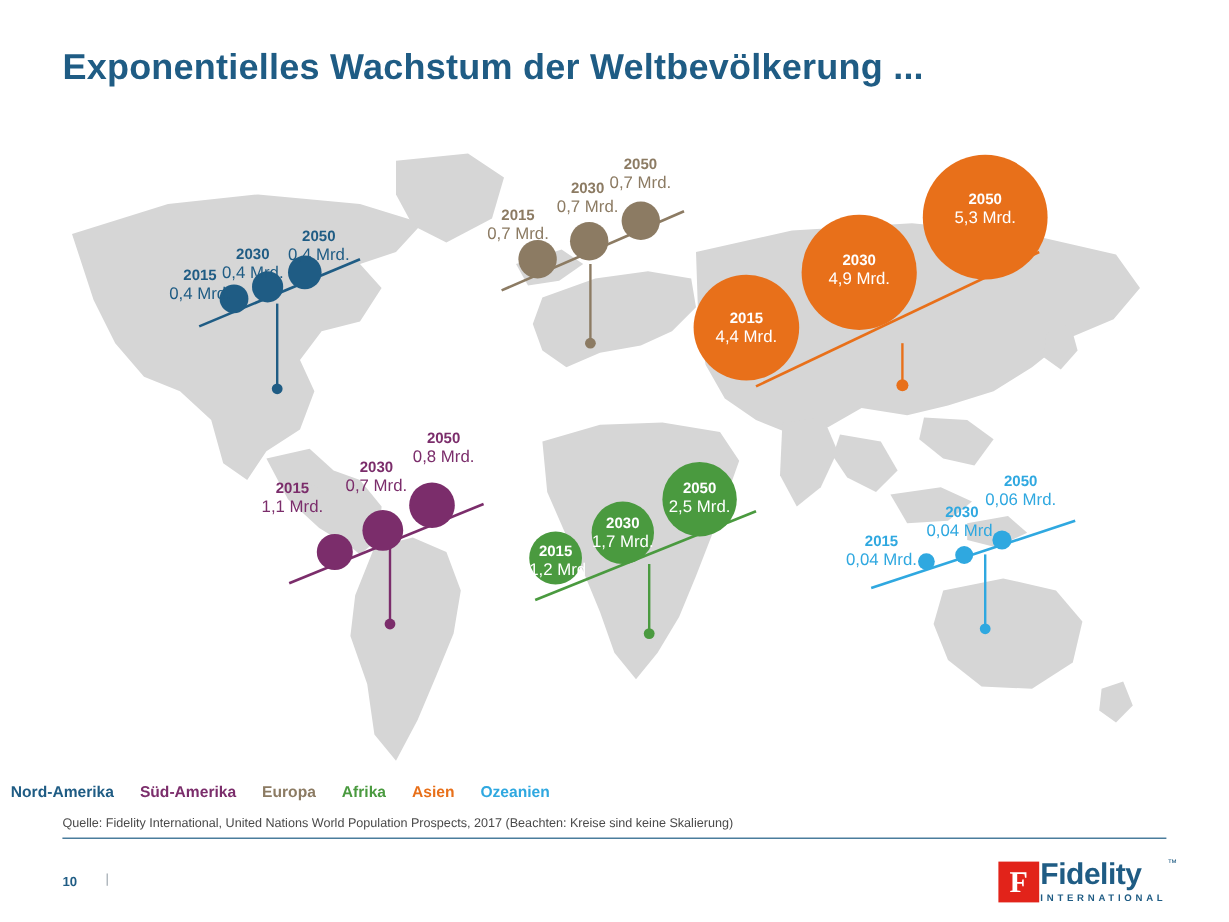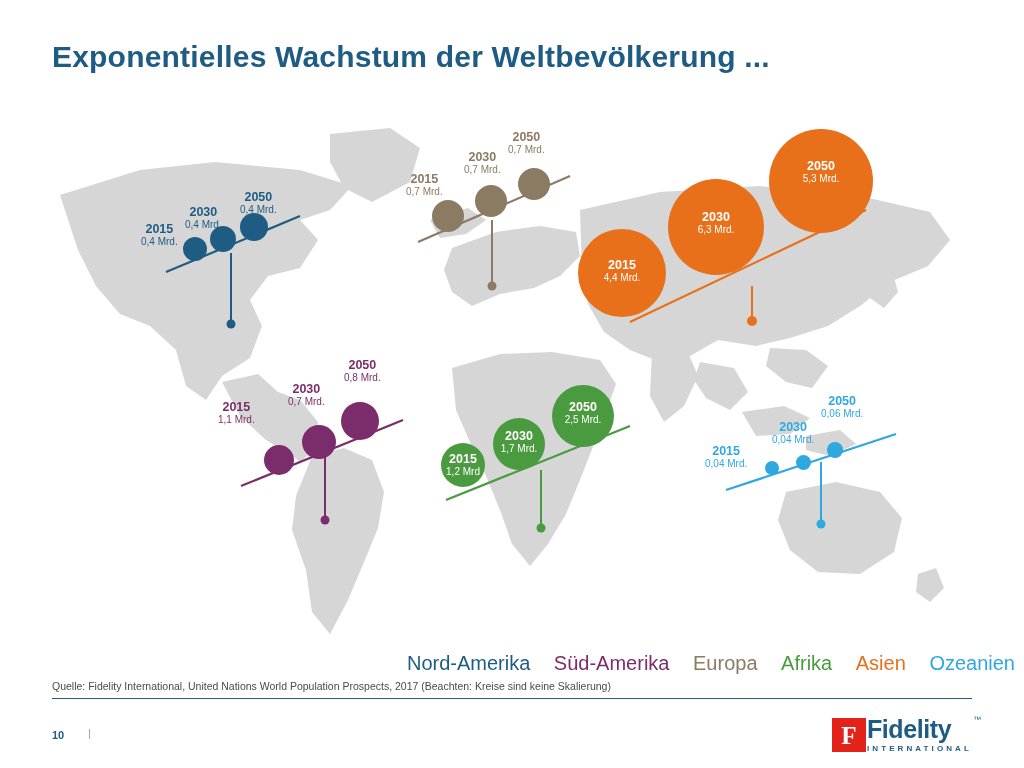--- a/index.html
+++ b/index.html
@@ -57,35 +57,35 @@
     white-space: nowrap;
     line-height: 1.15;
   }
   .lbl .yr {
     font-weight: bold;
     font-size: 12.5px;
     display: block;
     text-align: center;
   }
   .lbl .vl {
-    font-size: 10px;
+    font-size: 14px;
     display: block;
   }
   .lbl.inb {
     text-align: center;
     color: #ffffff;
   }
   .legend {
     position: absolute;
     left: 0;
     top: 652px;
     width: 1024px;
-    text-align: right;
-    font-size: 20px;
-    font-weight: normal;
+    text-align: left;
+    font-size: 13px;
+    font-weight: bold;
   }
   .legend span {
     margin: 0 9px;
   }
   .source {
     position: absolute;
     left: 52px;
     top: 680px;
     font-size: 10.5px;
     color: #4a4a4a;
@@ -302,21 +302,21 @@
     <div class="bubble" style="left:578px; top:129px; width:88px; height:88px; background:#e8701a;"></div>
     <div class="bubble" style="left:668px; top:79px; width:96px; height:96px; background:#e8701a;"></div>
     <div class="bubble" style="left:769px; top:29px; width:104px; height:104px; background:#e8701a;"></div>
 
     <div class="lbl inb" style="left:578px; top:158px; width:88px;">
       <span class="yr">2015</span>
       <span class="vl">4,4 Mrd.</span>
     </div>
     <div class="lbl inb" style="left:668px; top:110px; width:96px;">
       <span class="yr">2030</span>
-      <span class="vl">6,3 Mrd.</span>
+      <span class="vl">4,9 Mrd.</span>
     </div>
     <div class="lbl inb" style="left:769px; top:59px; width:104px;">
       <span class="yr">2050</span>
       <span class="vl">5,3 Mrd.</span>
     </div>
 
     <div class="bubble" style="left:765px; top:361px; width:14px; height:14px; background:#2fa8e0;"></div>
     <div class="bubble" style="left:796px; top:355px; width:15px; height:15px; background:#2fa8e0;"></div>
     <div class="bubble" style="left:827px; top:342px; width:16px; height:16px; background:#2fa8e0;"></div>
 

